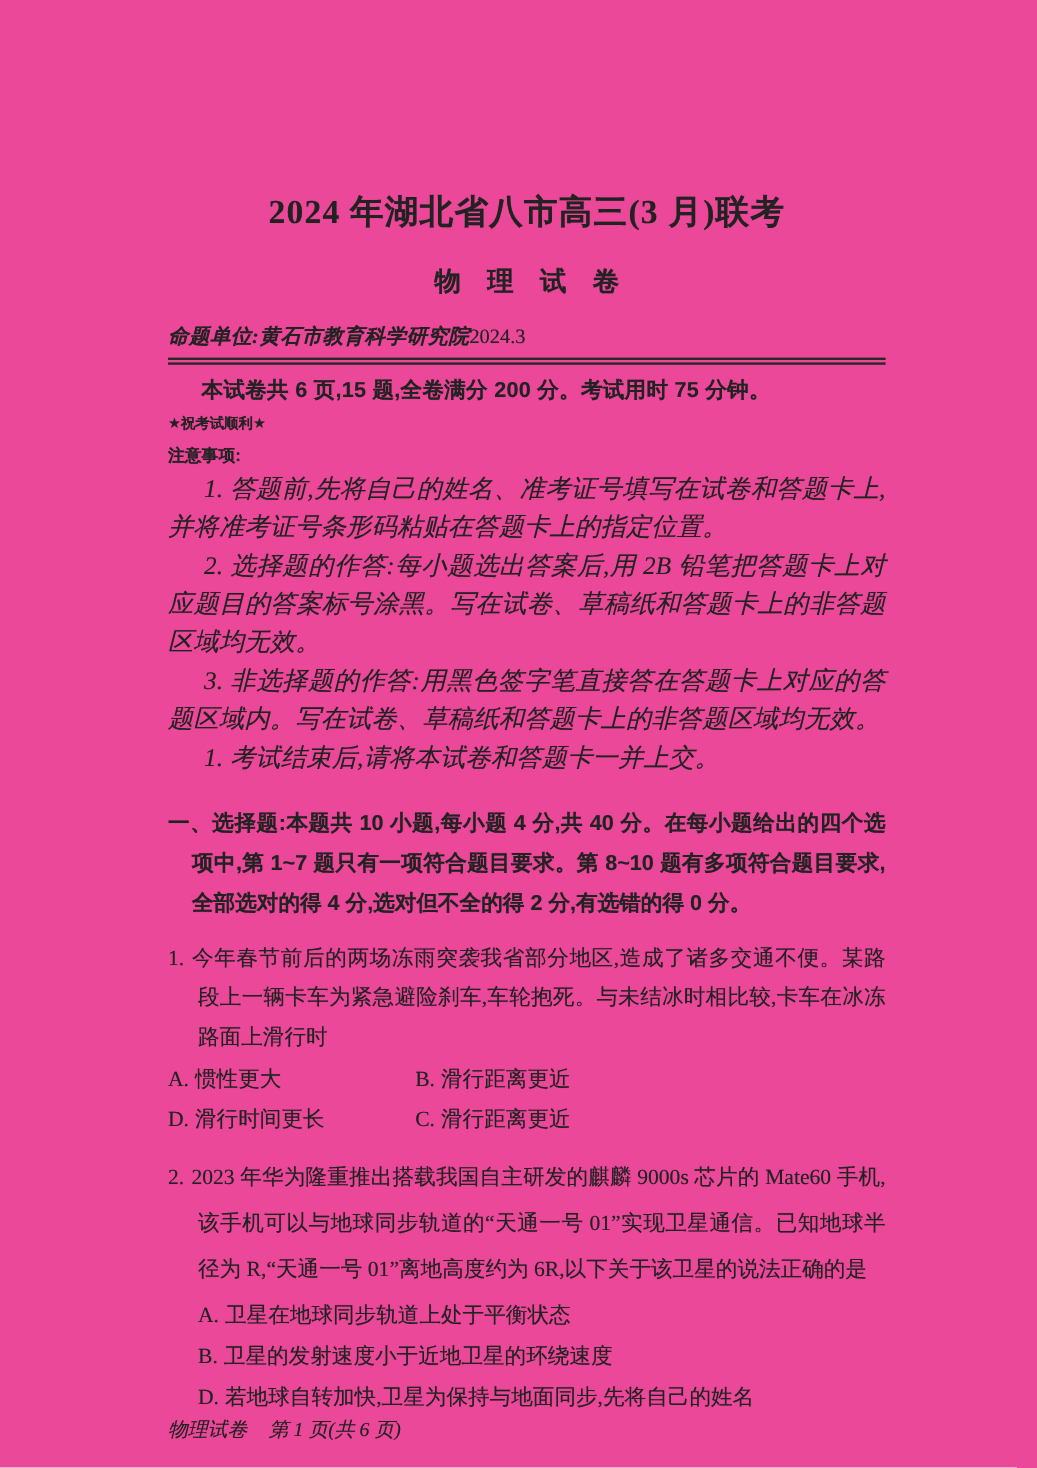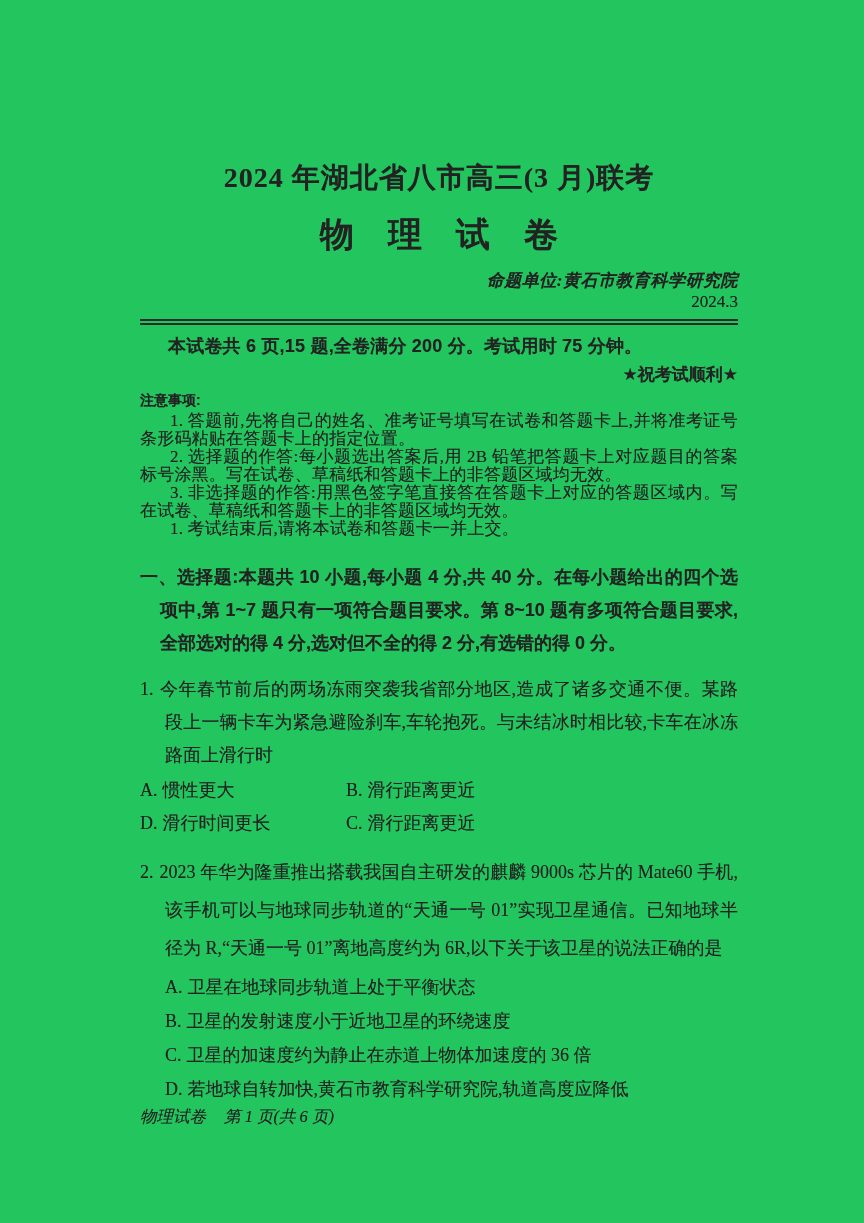--- a/index.html
+++ b/index.html
@@ -7,51 +7,50 @@
   body {
     width: 864px; height: 1223px;
     position: relative;
     font-family: "Liberation Serif", "DejaVu Serif", serif;
     color: #222222;
     overflow: hidden;
   }
   .page {
     position: absolute;
     left: 0; top: 0; width: 864px; height: 1223px;
-    background: #22c55e;
+    background: #ec4899;
   }
   .content {
     position: absolute;
     left: 140px; top: 0;
     width: 598px;
     text-shadow: 0 0 0.6px rgba(40,40,40,0.45); 
   }
   .title {
     padding-top: 158px;
     text-align: center;
     font-size: 28px;
     line-height: 40px;
     font-weight: bold;
     letter-spacing: 1px;
   }
   .subject {
     margin-top: 14px;
     text-align: center;
-    font-size: 34px;
+    font-size: 22px;
     line-height: 46px;
     font-weight: bold;
   }
   .issuer-row {
     margin-top: 12px;
     display: flex;
     justify-content: flex-start;
     align-items: flex-end;
     font-size: 17px;
     line-height: 21px;
-    flex-direction: column;
   }
   .issuer {
     font-style: italic;
     font-weight: bold;
     letter-spacing: 0.5px;
   }
   .exam-date { font-size: 17px; }
   .divider {
     margin-top: 7px;
     height: 6px;
@@ -62,36 +61,37 @@
   .summary {
     margin-top: 9px;
     font-size: 18px;
     line-height: 25px;
     font-weight: bold;
     text-indent: 28px;
     letter-spacing: 0.2px;
   }
   .wish {
     margin-top: 4px;
-    text-align: right;
-    font-size: 17px;
+    text-align: left;
+    font-size: 12px;
     line-height: 23px;
     font-weight: bold;
   }
   .notice-title {
     margin-top: 2px;
     font-size: 14px;
     line-height: 24px;
     font-weight: bold;
   }
   .notice-item {
-    font-size: 17px;
-    line-height: 18px;
+    font-size: 21px;
+    line-height: 32px;
     text-indent: 30px;
     text-align: justify;
+    font-style: italic;
     letter-spacing: 0.2px;
   }
   .section-heading {
     margin-top: 23px;
     font-size: 18px;
     line-height: 33px;
     font-weight: bold;
     padding-left: 20px;
     text-indent: -20px;
     text-align: justify;
@@ -163,22 +163,21 @@
         <div class="option"><span class="option-label">D.</span><span>滑行时间更长</span></div>
         <div class="option"><span class="option-label">C.</span><span>滑行距离更近</span></div>
       </div>
     </div>
 
     <div class="question q2">
       <p class="stem"><span class="qnum">2.</span><span>2023 年华为隆重推出搭载我国自主研发的麒麟 9000s 芯片的 Mate60 手机,该手机可以与地球同步轨道的“天通一号 01”实现卫星通信。已知地球半径为 R,“天通一号 01”离地高度约为 6R,以下关于该卫星的说法正确的是</span></p>
       <div class="options-list">
         <div class="option"><span class="option-label">A.</span><span>卫星在地球同步轨道上处于平衡状态</span></div>
         <div class="option"><span class="option-label">B.</span><span>卫星的发射速度小于近地卫星的环绕速度</span></div>
-        <div class="option"><span class="option-label">C.</span><span>卫星的加速度约为静止在赤道上物体加速度的 36 倍</span></div>
-        <div class="option"><span class="option-label">D.</span><span>若地球自转加快,黄石市教育科学研究院,轨道高度应降低</span></div>
+        <div class="option"><span class="option-label">D.</span><span>若地球自转加快,卫星为保持与地面同步,先将自己的姓名</span></div>
       </div>
     </div>
 
     <div class="footer">
       <span class="footer-doc">物理试卷</span><span>第 1 页(共 6 页)</span>
     </div>
 
   </div>
 </div>
 

